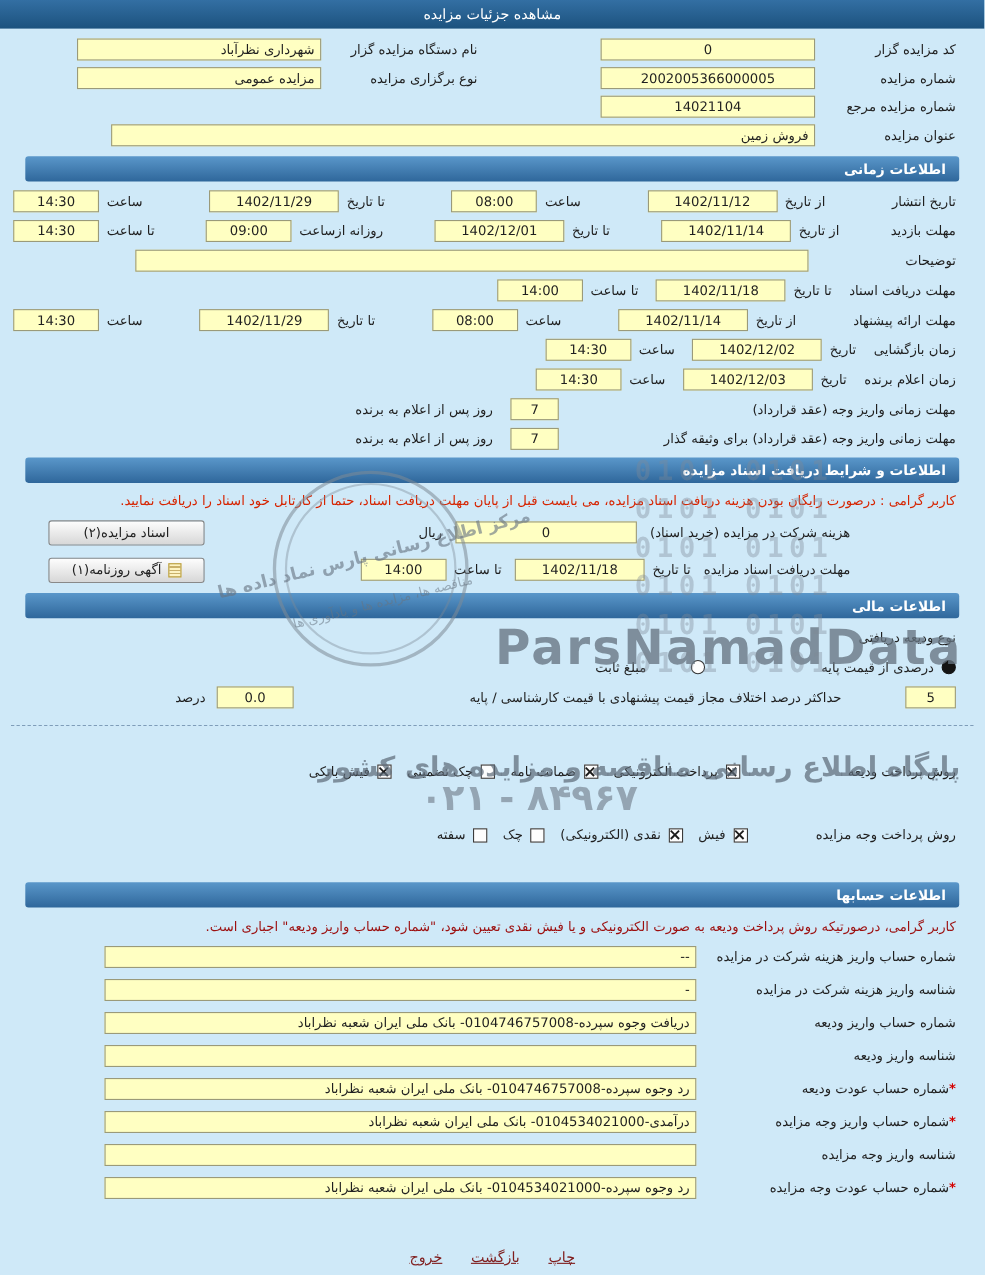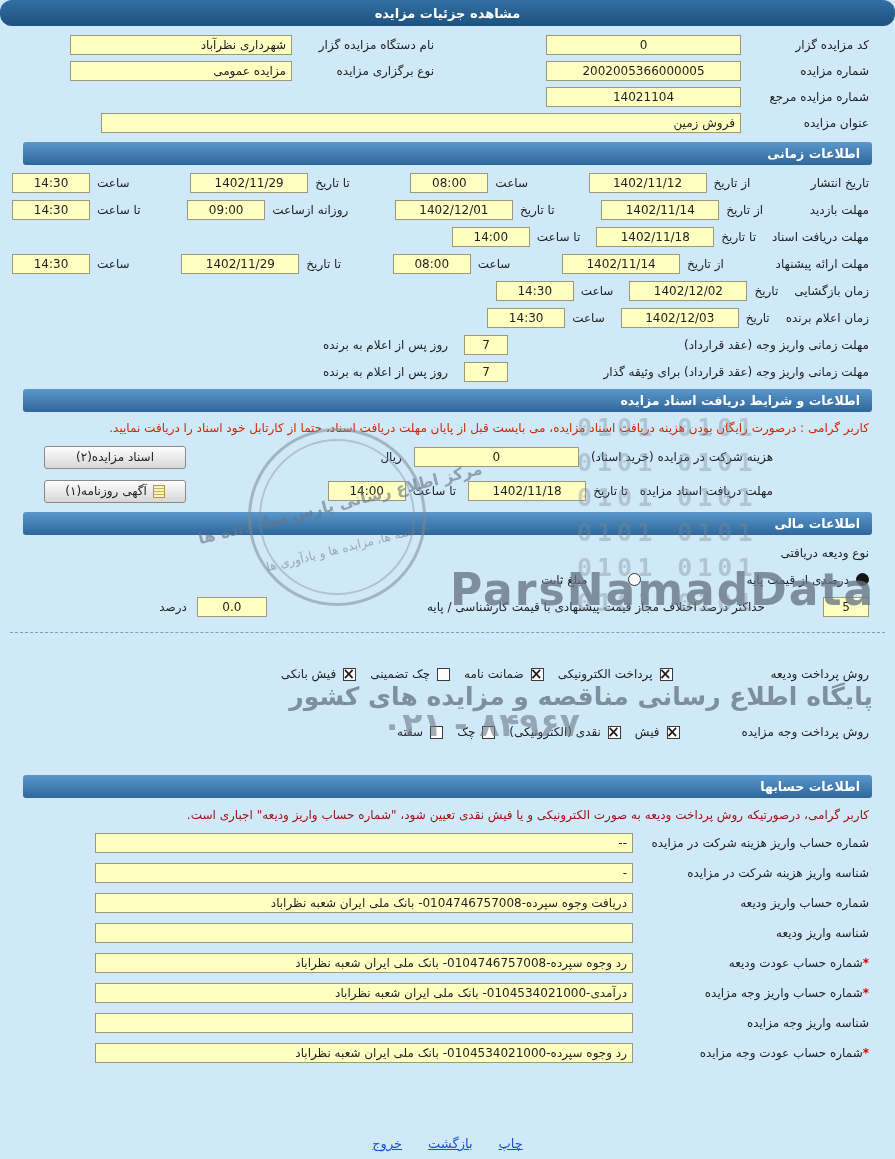--- a/index.html
+++ b/index.html
@@ -4,21 +4,21 @@
 <style>
   * { box-sizing: border-box; }
   html,body { margin:0; padding:0; }
   body {
     width:895px; height:1159px; overflow:hidden; position:relative;
     background:#cfe9f8; direction:rtl;
     font-family:"DejaVu Sans", sans-serif; font-size:12px; color:#1f1f1f;
   }
   .topbar {
     height:26px; background:linear-gradient(#336fa3,#1c527e); color:#fff;
-    font-weight:bold; font-size:13px; display:flex; align-items:center; justify-content:center;border-radius:12px;
+    font-weight:normal; font-size:13px; display:flex; align-items:center; justify-content:center;
   }
   .secbar {
     height:23px; margin:4px 23px; background:linear-gradient(#5a97ca,#2f679b);
     border-radius:3px; color:#fff; font-weight:bold; font-size:12.5px;
     display:flex; align-items:center; padding:0 12px;
   }
   .basic { padding:6px 0 2px; }
   .frow, .trow, .drow, .finrow, .methrow, .acc-row {
     display:flex; align-items:center; padding:0 26px 0 12px; gap:10px;
   }
@@ -74,21 +74,21 @@
   .maxdiff { margin-right:48px; }
   .gap150 { margin-right:150px; }
   .first90 { margin-right:84px; }
   .first55 { margin-right:48px; }
   .dashes { border-top:1px dashed #7f9db9; margin:12px 10px; }
   .accbar { margin-top:14px; }
   .footer {
     position:absolute; bottom:8px; left:0; right:0;
     display:flex; justify-content:center; gap:26px;
   }
-  .link { color:#1d4ed8; text-decoration:underline; font-size:13px; cursor:pointer; }
+  .link { color:#7f1d1d; text-decoration:underline; font-size:13px; cursor:pointer; }
   
   .wm { position:absolute; inset:0; pointer-events:none; z-index:40; }
   .wm-circle { position:absolute; left:248px; top:428px; width:178px; height:178px;
     border:3px solid rgba(125,138,150,.55); border-radius:50%; }
   .wm-circle-inner { position:absolute; inset:8px; border:2px solid rgba(125,138,150,.4); border-radius:50%; }
   .wm-rot1 { position:absolute; left:175px; top:494px; width:330px; transform:rotate(-14deg);
     font-size:16px; font-weight:bold; color:rgba(104,117,130,.62); text-align:center; }
   .wm-rot2 { position:absolute; left:198px; top:540px; width:300px; transform:rotate(-14deg);
     font-size:12px; color:rgba(104,117,130,.55); text-align:center; }
   .wm-brand { position:absolute; left:450px; top:564px; font-size:44px; font-weight:bold;
@@ -166,20 +166,24 @@
     <span class="grp">
         <span class="sublbl">روزانه ازساعت</span>
         <span class="field ftime center">09:00</span>
       </span>
     <span class="grp">
         <span class="sublbl">تا ساعت</span>
         <span class="field ftime center">14:30</span>
       </span>
   </div>
   <div class="trow">
+    <span class="lbl c1">توضیحات</span>
+    <span class="field w612"></span>
+  </div>
+  <div class="trow">
     <span class="lbl">مهلت دریافت اسناد</span>
     <span class="grp">
         <span class="sublbl">تا تاریخ</span>
         <span class="field fdate center">1402/11/18</span>
       </span>
     <span class="grp">
         <span class="sublbl">تا ساعت</span>
         <span class="field ftime center">14:00</span>
       </span>
   </div>

